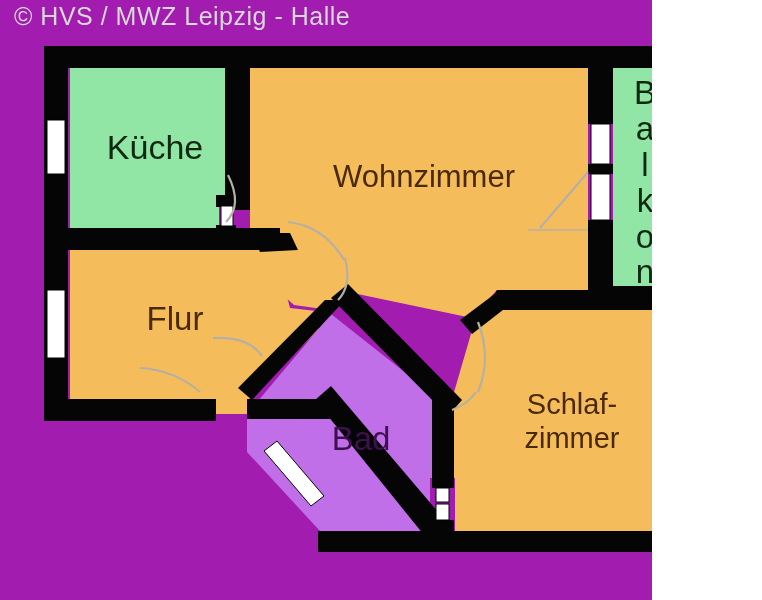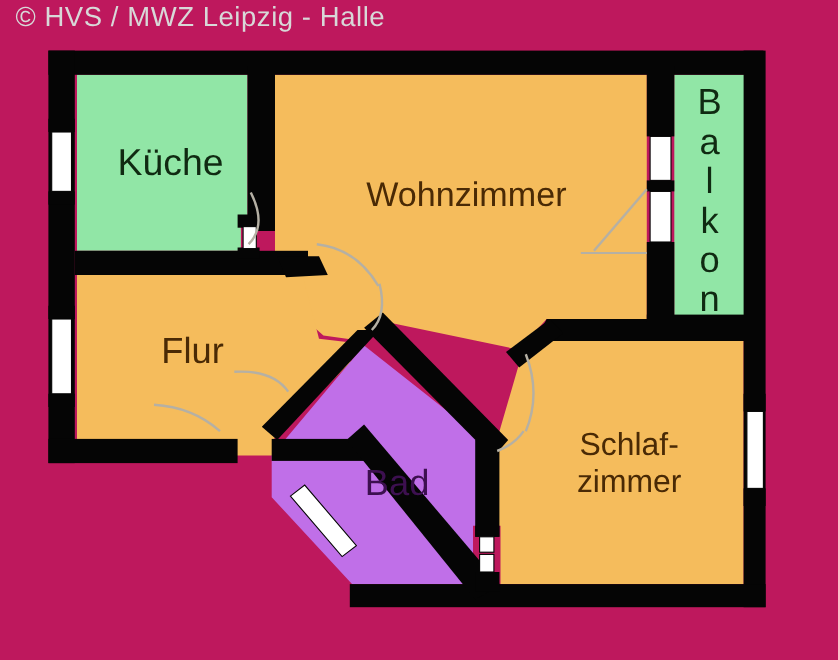--- a/index.html
+++ b/index.html
@@ -5,23 +5,23 @@
   html, body {
     margin: 0;
     padding: 0;
     background: #ffffff;
   }
   body {
     font-family: "Liberation Sans", sans-serif;
   }
   #app {
     position: relative;
-    width: 762px;
+    width: 652px;
     height: 600px;
-    background: #be185d;
+    background: #a21caf;
     overflow: hidden;
   }
   #watermark {
     position: absolute;
     left: 14px;
     top: 2px;
     font-family: "Liberation Sans", sans-serif;
     font-size: 25px;
     color: #d8d8d8;
     letter-spacing: 0.5px;

